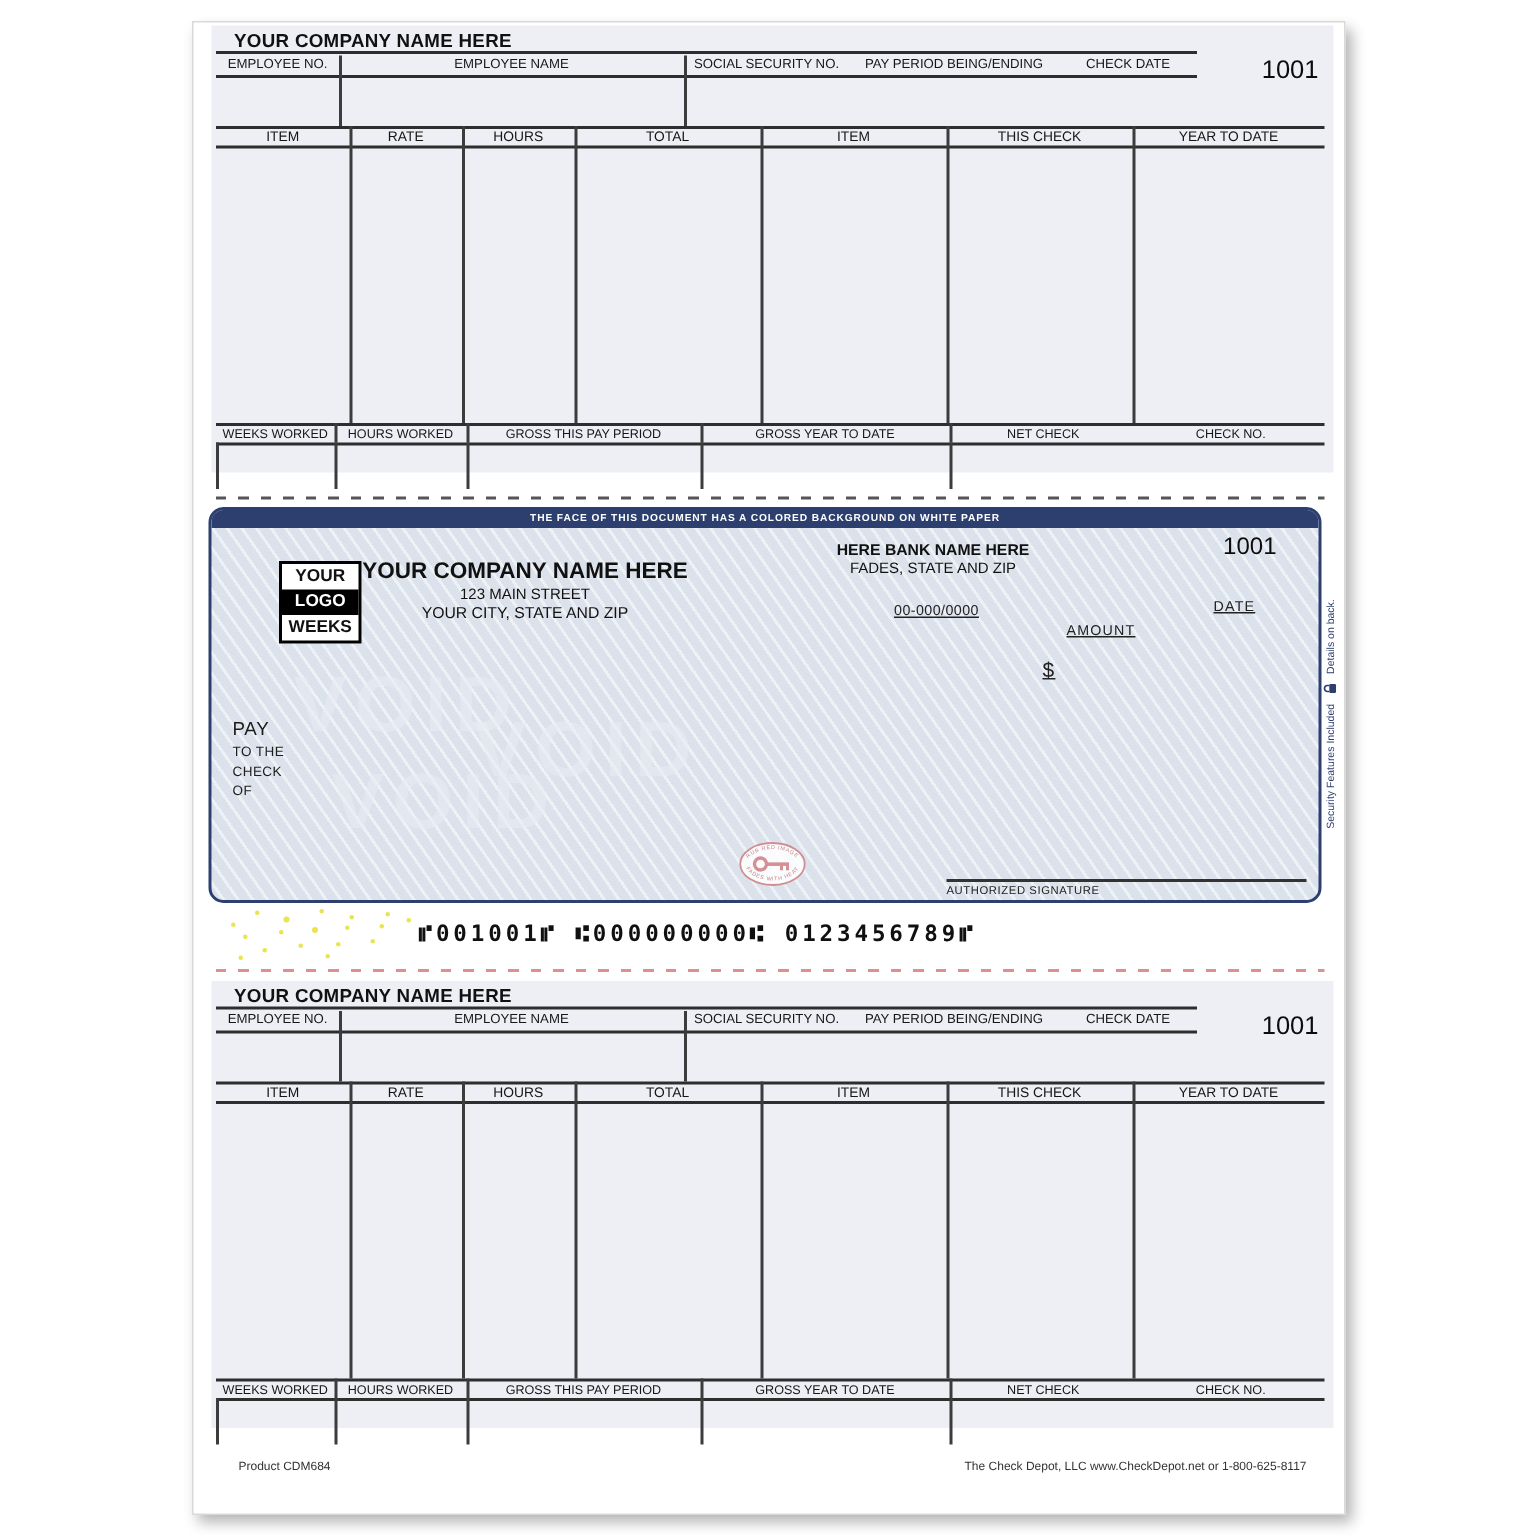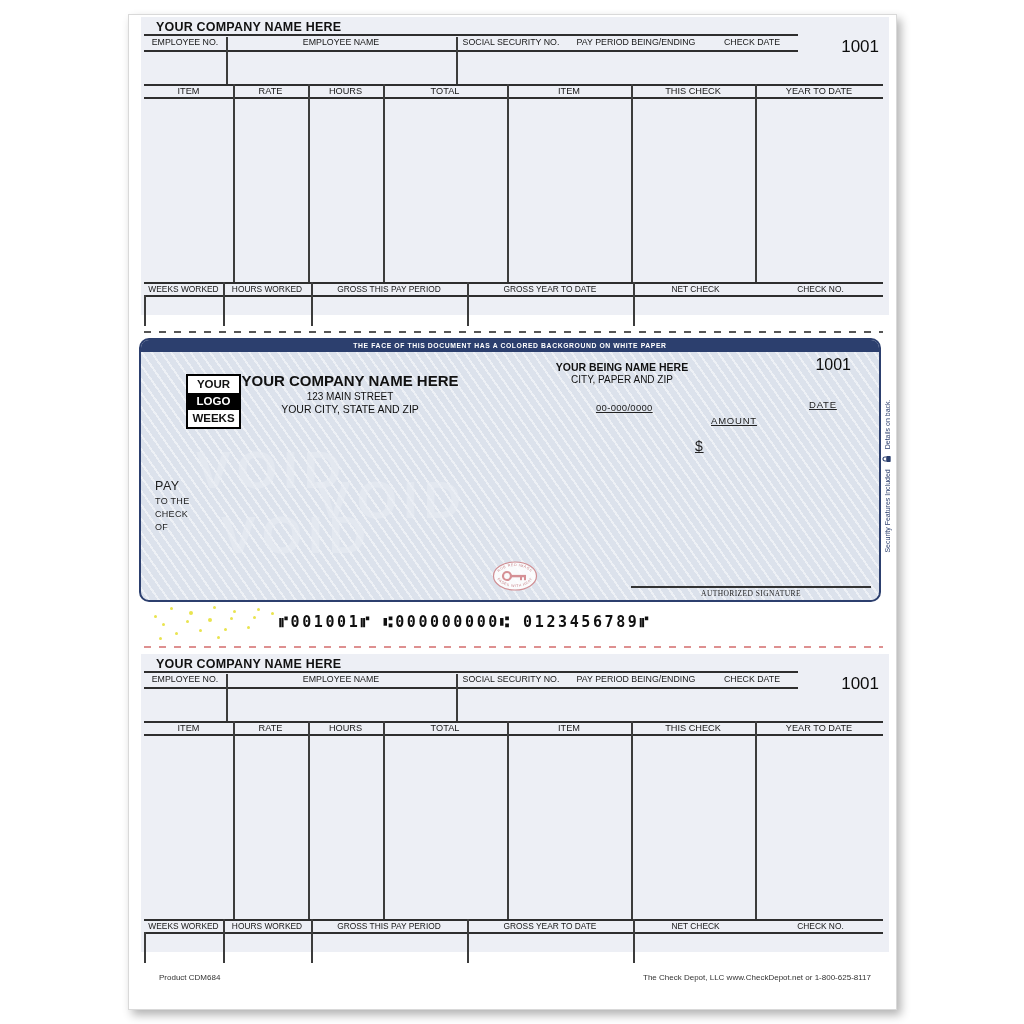--- a/index.html
+++ b/index.html
@@ -40,21 +40,21 @@
   .ck-company .ct{font-size:10.5px;margin-top:1px;}
   .ck-bank{position:absolute;left:401px;top:21px;width:160px;text-align:center;}
   .ck-bank .nm{font-size:10.5px;font-weight:bold;white-space:nowrap;}
   .ck-bank .ct{font-size:10px;margin-top:1px;}
   .ck-sm{position:absolute;font-size:9.5px;color:#222;letter-spacing:.8px;white-space:nowrap;text-decoration:underline;}
   .ck-num{position:absolute;right:28px;top:16px;font-size:16px;color:#0c0c0c;}
   .pay-block{position:absolute;left:14px;top:139px;color:#1d1d1d;}
   .pay-block .p1{font-size:12.5px;letter-spacing:.5px;}
   .pay-block .p2{font-size:9px;margin-top:3px;letter-spacing:.3px;}
   .sig-line{position:absolute;left:490px;top:246px;width:240px;height:1.5px;background:#333;}
-  .sig-lbl{position:absolute;left:490px;top:249px;width:240px;text-align:center;font-size:7.5px;color:#222;letter-spacing:.4px;font-family:Liberation Serif, serif;}
+  .sig-lbl{position:absolute;left:490px;top:249px;width:240px;font-size:7.5px;color:#222;letter-spacing:.4px;}
   
   .side-strip{position:absolute;left:658px;top:455px;width:200px;height:12px;
     display:flex;align-items:center;justify-content:center;gap:6px;
     transform:rotate(-90deg);color:#2c3f6e;font-size:7px;white-space:nowrap;}
   
   .micr{position:absolute;left:150px;top:598px;font-family:"DejaVu Sans Mono","DejaVu Sans",monospace;
     font-size:15px;font-weight:bold;letter-spacing:2.6px;color:#101010;white-space:nowrap;}
   .speckles{position:absolute;left:0;top:0;}
   .spk{position:absolute;background:#e9e44f;border-radius:50%;}
   
@@ -135,22 +135,22 @@
         <div>WEEKS</div>
       </div>
 
       <div class="ck-company">
         <div class="nm">YOUR COMPANY NAME HERE</div>
         <div class="st">123 MAIN STREET</div>
         <div class="ct">YOUR CITY, STATE AND ZIP</div>
       </div>
 
       <div class="ck-bank">
-        <div class="nm">YOUR BEING NAME HERE</div>
-        <div class="ct">CITY, PAPER AND ZIP</div>
+        <div class="nm">HERE BANK NAME HERE</div>
+        <div class="ct">FADES, STATE AND ZIP</div>
       </div>
       <div class="ck-sm" style="left:455px;top:62px;letter-spacing:.3px;">00-000/0000</div>
 
       <div class="ck-num">1001</div>
       <div class="ck-sm" style="left:668px;top:59px;">DATE</div>
       <div class="ck-sm" style="left:570px;top:75px;">AMOUNT</div>
       <div class="ck-sm" style="left:554px;top:98px;font-size:14px;">$</div>
 
       <div class="pay-block">
         <div class="p1">PAY</div>

